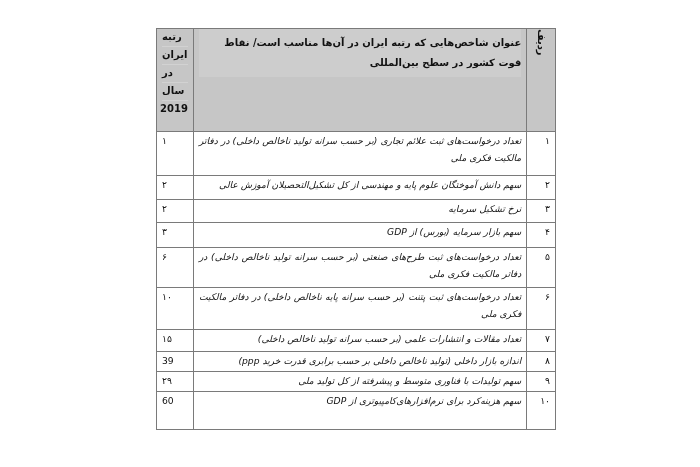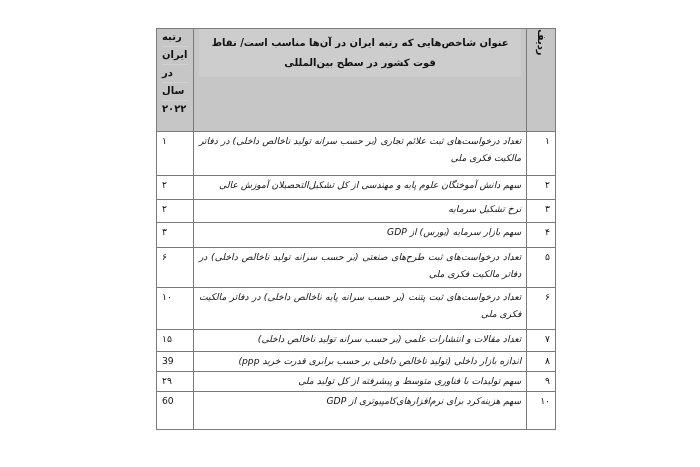--- a/index.html
+++ b/index.html
@@ -45,20 +45,21 @@
     vertical-align: top;
     padding-top: 4px;
   }
   .th-num .vertical {
     display: inline-block;
     writing-mode: vertical-rl;
     font-size: 10px;
     line-height: 1;
   }
   .th-title {
+    text-align: right;
     vertical-align: middle;
     line-height: 2.0;
   }
   .th-title .inner {
     background: #cdcdcd;
     padding: 4px 0;
   }
   .th-rank {
     text-align: left;
     line-height: 1;
@@ -104,21 +105,21 @@
         <span class="vertical">ردیف</span>
       </th>
       <th class="th-title">
         <div class="inner">عنوان شاخص‌هایی که رتبه ایران در آن‌ها مناسب است/ نقاط قوت کشور در سطح بین‌المللی</div>
       </th>
       <th class="th-rank">
         <span class="line">رتبه</span>
         <span class="line">ایران</span>
         <span class="line">در</span>
         <span class="line">سال</span>
-        <span class="line">۲۰۲۲</span>
+        <span class="line">2019</span>
       </th>
     </tr>
   </thead>
   <tbody>
     <tr class="r1">
       <td class="cell-num">۱</td>
       <td class="cell-title">تعداد درخواست‌های ثبت علائم تجاری (بر حسب سرانه تولید ناخالص داخلی) در دفاتر مالکیت فکری ملی</td>
       <td class="cell-rank">۱</td>
     </tr>
     <tr class="r2">

